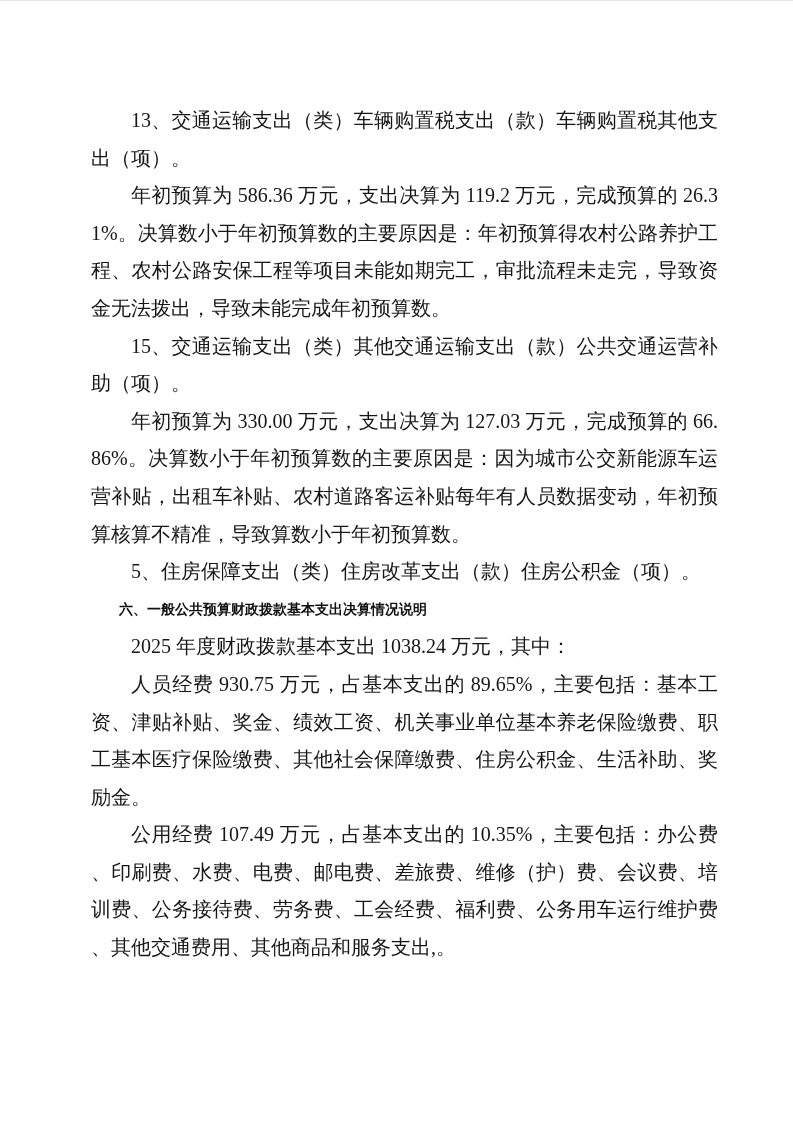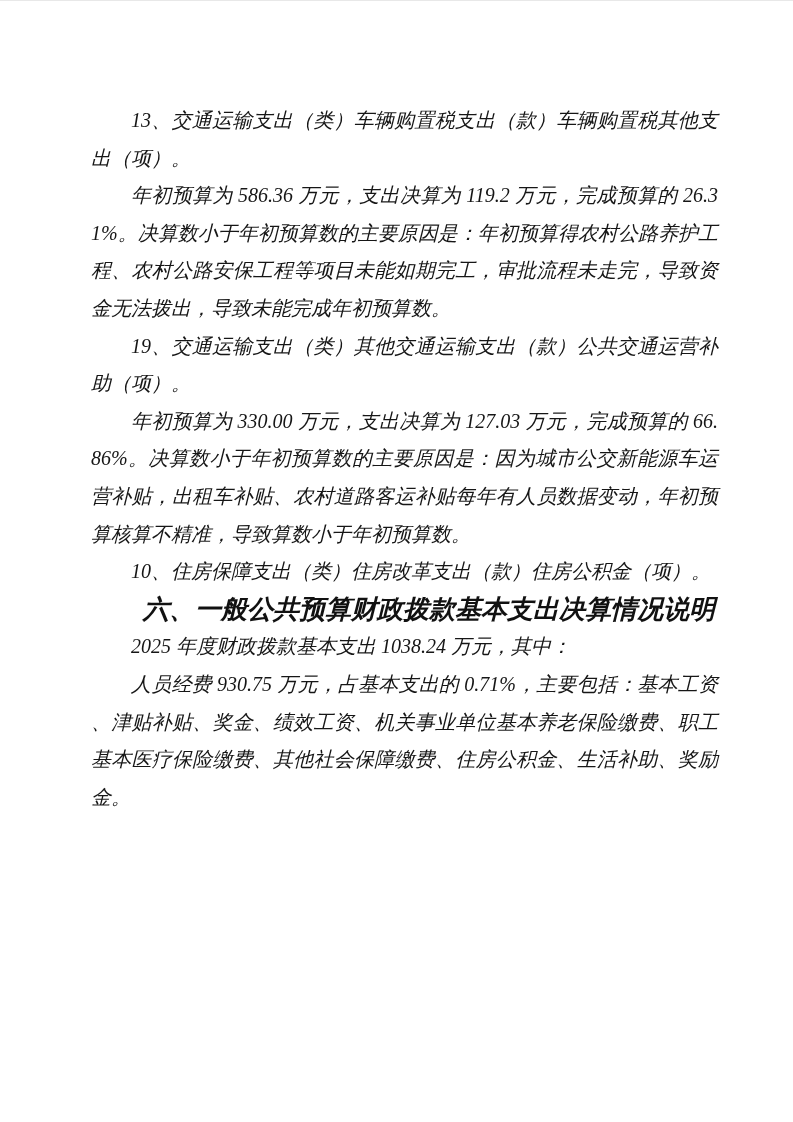--- a/index.html
+++ b/index.html
@@ -13,49 +13,49 @@
     overflow: hidden;
     border-top: 1px solid #e8e8e8;
     font-family: "Liberation Serif", "DejaVu Serif", serif;
   }
   .page {
     box-sizing: border-box;
     width: 793px;
     height: 1122px;
     padding: 101px 75px 40px 91px;
     background: #ffffff;
-    font-style: italic;
   }
   .body-para {
     margin: 0;
     font-family: "Liberation Serif", "DejaVu Serif", serif;
     font-size: 20px;
     line-height: 37.6px;
     color: #161616;
     text-align: justify;
     text-indent: 2em;
     word-break: break-all;
     line-break: anywhere;
   }
   .section-heading {
     margin: 0;
     font-family: "Liberation Sans", "DejaVu Sans", sans-serif;
     font-weight: bold;
-    font-size: 26px;
+    font-size: 14px;
     line-height: 37.6px;
     color: #111111;
     text-indent: 2em;
     text-align: justify;
   }
 </style>
 </head>
 <body>
 
 <div class="page">
   <p class="body-para">13、交通运输支出（类）车辆购置税支出（款）车辆购置税其他支出（项）。</p>
   <p class="body-para">年初预算为 586.36 万元，支出决算为 119.2 万元，完成预算的 26.31%。决算数小于年初预算数的主要原因是：年初预算得农村公路养护工程、农村公路安保工程等项目未能如期完工，审批流程未走完，导致资金无法拨出，导致未能完成年初预算数。</p>
-  <p class="body-para">19、交通运输支出（类）其他交通运输支出（款）公共交通运营补助（项）。</p>
+  <p class="body-para">15、交通运输支出（类）其他交通运输支出（款）公共交通运营补助（项）。</p>
   <p class="body-para">年初预算为 330.00 万元，支出决算为 127.03 万元，完成预算的 66.86%。决算数小于年初预算数的主要原因是：因为城市公交新能源车运营补贴，出租车补贴、农村道路客运补贴每年有人员数据变动，年初预算核算不精准，导致算数小于年初预算数。</p>
-  <p class="body-para">10、住房保障支出（类）住房改革支出（款）住房公积金（项）。</p>
+  <p class="body-para">5、住房保障支出（类）住房改革支出（款）住房公积金（项）。</p>
   <h2 class="section-heading">六、一般公共预算财政拨款基本支出决算情况说明</h2>
   <p class="body-para">2025 年度财政拨款基本支出 1038.24 万元，其中：</p>
-  <p class="body-para">人员经费 930.75 万元，占基本支出的 0.71%，主要包括：基本工资、津贴补贴、奖金、绩效工资、机关事业单位基本养老保险缴费、职工基本医疗保险缴费、其他社会保障缴费、住房公积金、生活补助、奖励金。</p>
+  <p class="body-para">人员经费 930.75 万元，占基本支出的 89.65%，主要包括：基本工资、津贴补贴、奖金、绩效工资、机关事业单位基本养老保险缴费、职工基本医疗保险缴费、其他社会保障缴费、住房公积金、生活补助、奖励金。</p>
+  <p class="body-para">公用经费 107.49 万元，占基本支出的 10.35%，主要包括：办公费、印刷费、水费、电费、邮电费、差旅费、维修（护）费、会议费、培训费、公务接待费、劳务费、工会经费、福利费、公务用车运行维护费、其他交通费用、其他商品和服务支出,。</p>
 </div>
 
 </body></html>

